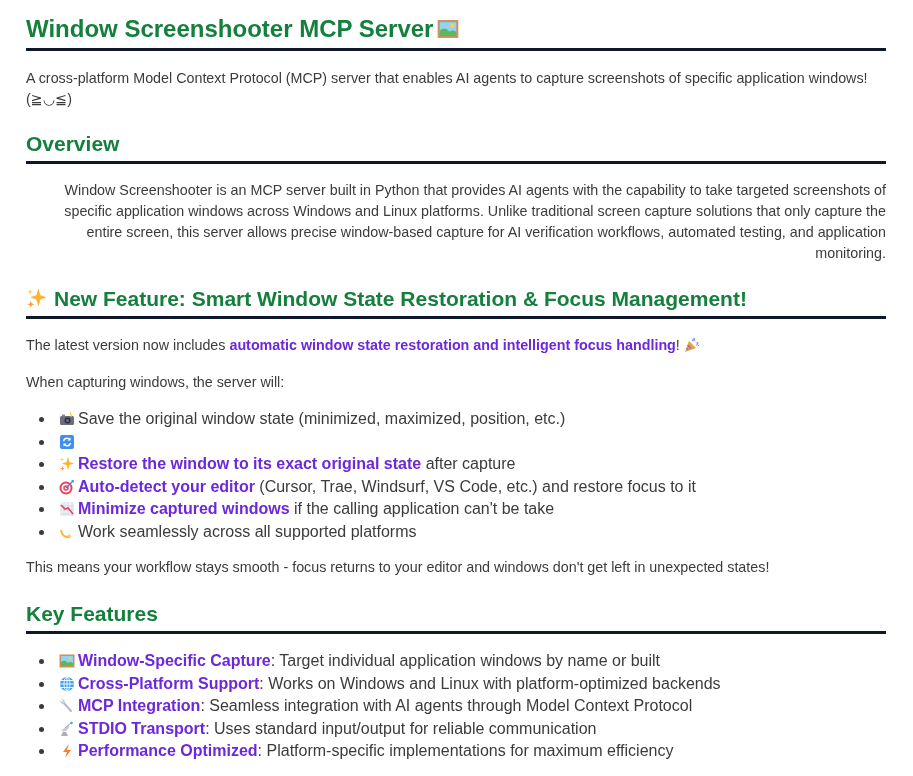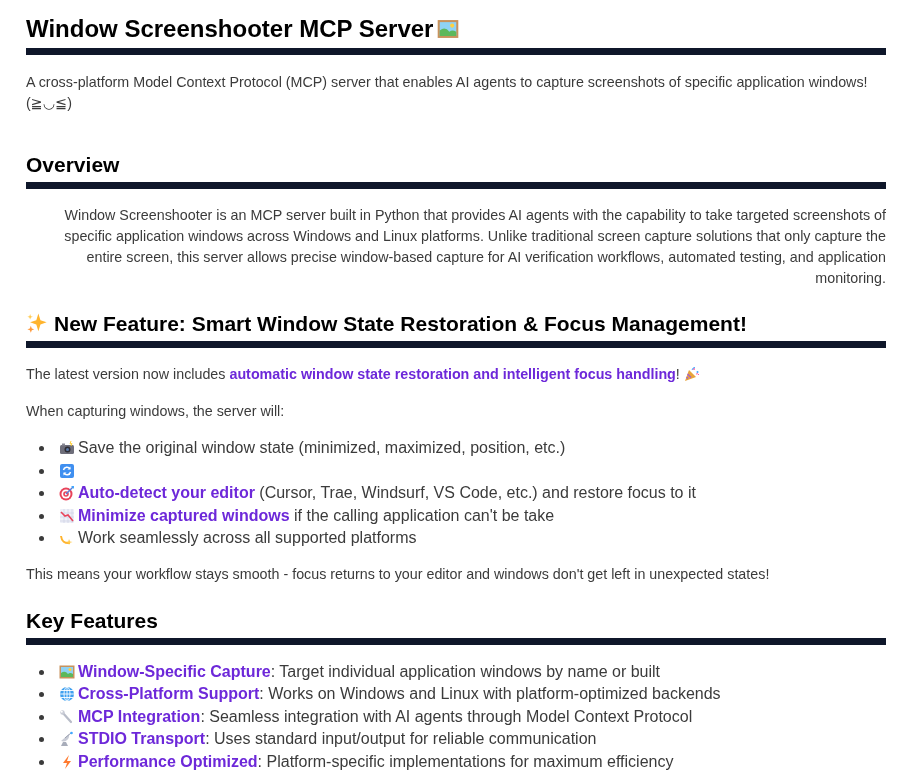--- a/index.html
+++ b/index.html
@@ -3,39 +3,39 @@
   <meta charset="utf-8">
   <style>
     html, body { margin: 0; padding: 0; background: #ffffff; }
     body {
       width: 913px; height: 776px; overflow: hidden;
       font-family: "Liberation Sans", "DejaVu Sans", sans-serif;
       color: #3b3b3b;
     }
     .page { position: relative; padding: 0 27px 0 26px; }
     h1, h2 {
-      margin: 0; color: #000000; font-weight: bold;
-      border-bottom: 7px solid #0f172a;
+      margin: 0; color: #15803d; font-weight: bold;
+      border-bottom: 3px solid #0f172a;
     }
     h1 { font-size: 24px; line-height: 30px; padding-top: 14px; padding-bottom: 4px; }
     h2 { font-size: 21px; line-height: 28px; padding-bottom: 3px; }
     p { margin: 0; font-size: 14.3px; line-height: 21px; }
     ul { margin: 0; padding-left: 33px; list-style: none; }
     li { font-size: 16px; line-height: 22.5px; position: relative; white-space: nowrap; }
     li::before {
       content: ""; position: absolute; left: -20px; top: 9px;
       width: 5px; height: 5px; border-radius: 50%; background: #3b3b3b;
     }
     b { color: #6d28d9; }
     .emoji { display: inline-block; width: 16px; height: 16px; vertical-align: -3px; margin-right: 3px; }
     .emoji-lg { width: 22px; height: 22px; vertical-align: -3px; margin-left: 4px; }
     .emoji-h { width: 22px; height: 22px; vertical-align: -3px; margin-right: 6px; }
     #title { margin-bottom: 0; }
     #intro { margin-top: 17px; }
-    #h-overview { margin-top: 37px; }
+    #h-overview { margin-top: 20px; }
     #overview-p { margin-top: 16px; text-align: right; }
     #h-newfeat { margin-top: 21px; }
     #newfeat-p1 { margin-top: 16px; }
     #newfeat-p2 { margin-top: 16px; }
     #newfeat-list { margin-top: 15px; }
     #newfeat-p3 { margin-top: 14px; }
     #h-keyfeat { margin-top: 22px; }
     #keyfeat-list { margin-top: 16px; }
   </style>
 </head>
@@ -81,20 +81,25 @@
           <path d="M12 1 L11 4 L13 3.5 L12 6" stroke="#ffd23f" stroke-width="1" fill="none"></path>
         </svg><b></b><span>Save the original window state (minimized, maximized, position, etc.)</span></li>
     <li><svg class="emoji" viewBox="0 0 16 16">
           <rect x="1" y="1" width="14" height="14" rx="2" fill="#3f8ff0"></rect>
           <path d="M4.5 7 A3.5 3.5 0 0 1 11 6" stroke="#fff" stroke-width="1.5" fill="none"></path>
           <path d="M11.5 9 A3.5 3.5 0 0 1 5 10" stroke="#fff" stroke-width="1.5" fill="none"></path>
           <path d="M11.5 3.5 L11.5 6.5 L8.5 6.5 Z" fill="#fff"></path>
           <path d="M4.5 12.5 L4.5 9.5 L7.5 9.5 Z" fill="#fff"></path>
         </svg><b></b></li>
     <li><svg class="emoji" viewBox="0 0 16 16">
+          <path d="M9 1 L10.5 6 L15 7.5 L10.5 9 L9 14 L7.5 9 L3 7.5 L7.5 6 Z" fill="#ffb42e"></path>
+          <path d="M3.5 10 L4.2 12 L6 12.6 L4.2 13.2 L3.5 15 L2.8 13.2 L1 12.6 L2.8 12 Z" fill="#ff9a3c"></path>
+          <path d="M3 1.5 L3.5 3 L5 3.5 L3.5 4 L3 5.5 L2.5 4 L1 3.5 L2.5 3 Z" fill="#ffc94a"></path>
+        </svg><b>Restore the window to its exact original state</b><span> after capture</span></li>
+    <li><svg class="emoji" viewBox="0 0 16 16">
           <circle cx="7" cy="9" r="6.5" fill="#e8435a"></circle>
           <circle cx="7" cy="9" r="4.5" fill="#fff"></circle>
           <circle cx="7" cy="9" r="2.8" fill="#e8435a"></circle>
           <circle cx="7" cy="9" r="1.2" fill="#fff"></circle>
           <path d="M7 9 L14 2" stroke="#5a7fd8" stroke-width="1.5"></path>
           <path d="M12 1 L15 1 L15 4 L13.5 2.5 Z" fill="#3fa9ff"></path>
         </svg><b>Auto-detect your editor</b><span> (Cursor, Trae, Windsurf, VS Code, etc.) and restore focus to it</span></li>
     <li><svg class="emoji" viewBox="0 0 16 16">
           <rect x="1" y="1" width="14" height="14" rx="1" fill="#eef0f8"></rect>
           <path d="M1 5 H15 M1 9 H15 M1 13 H15 M5 1 V15 M9 1 V15 M13 1 V15" stroke="#c9cce0" stroke-width="0.6"></path>

